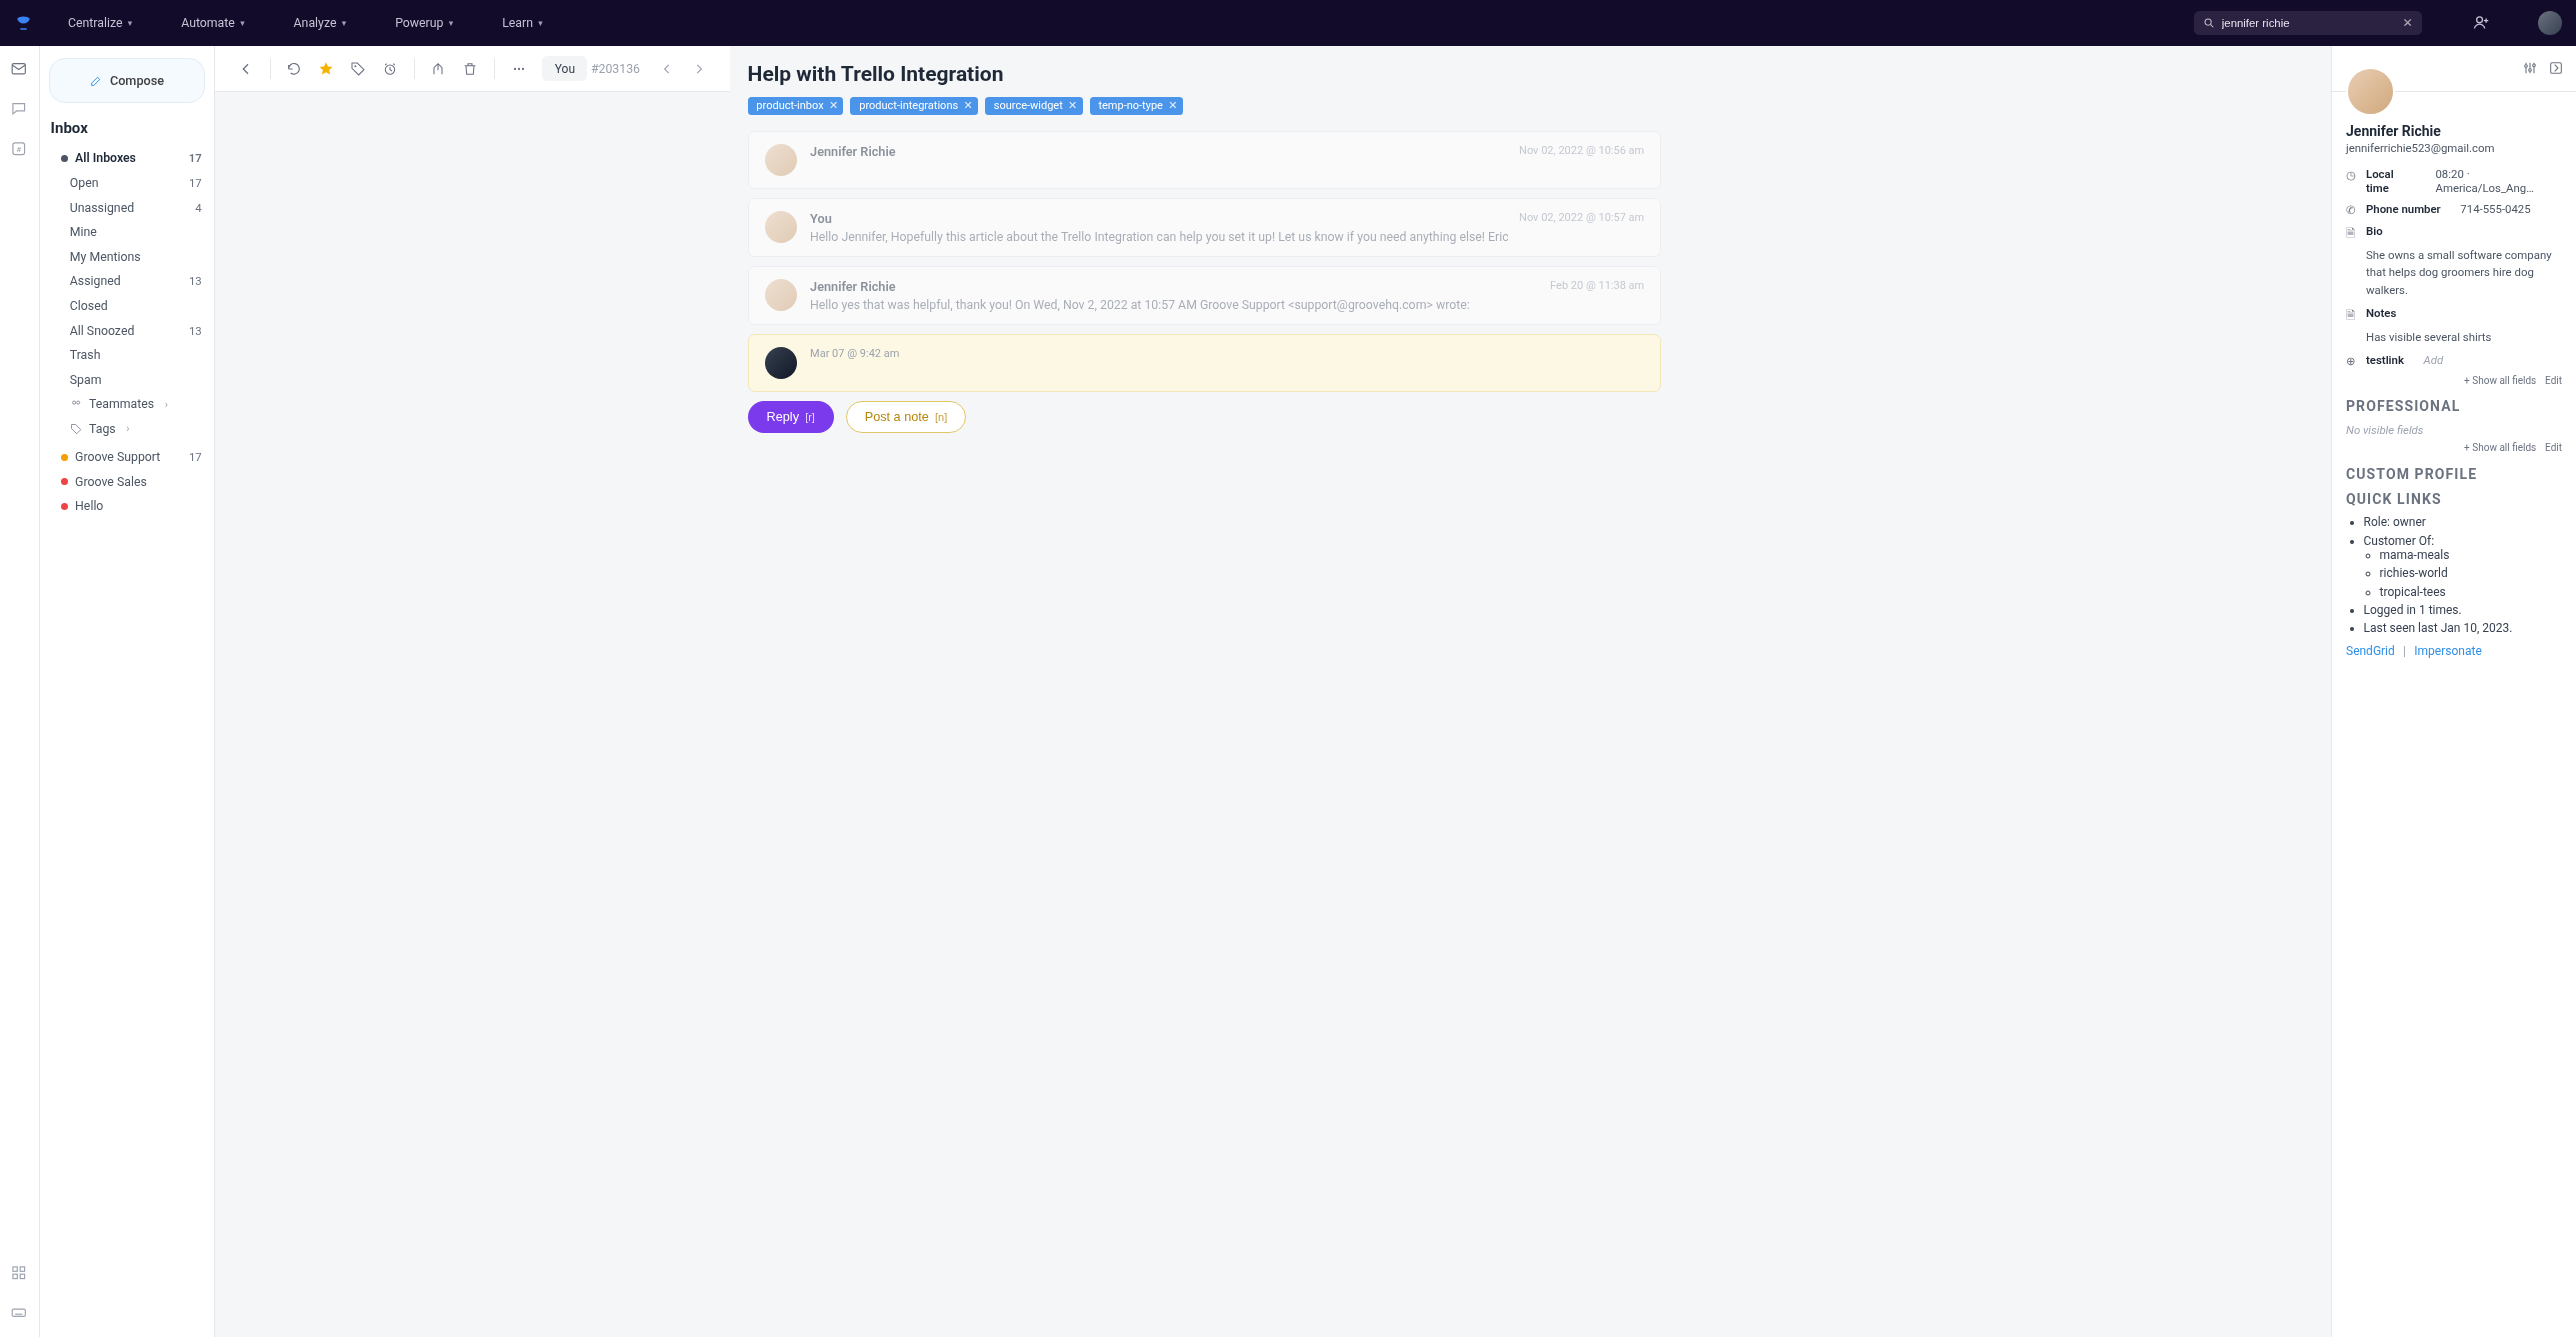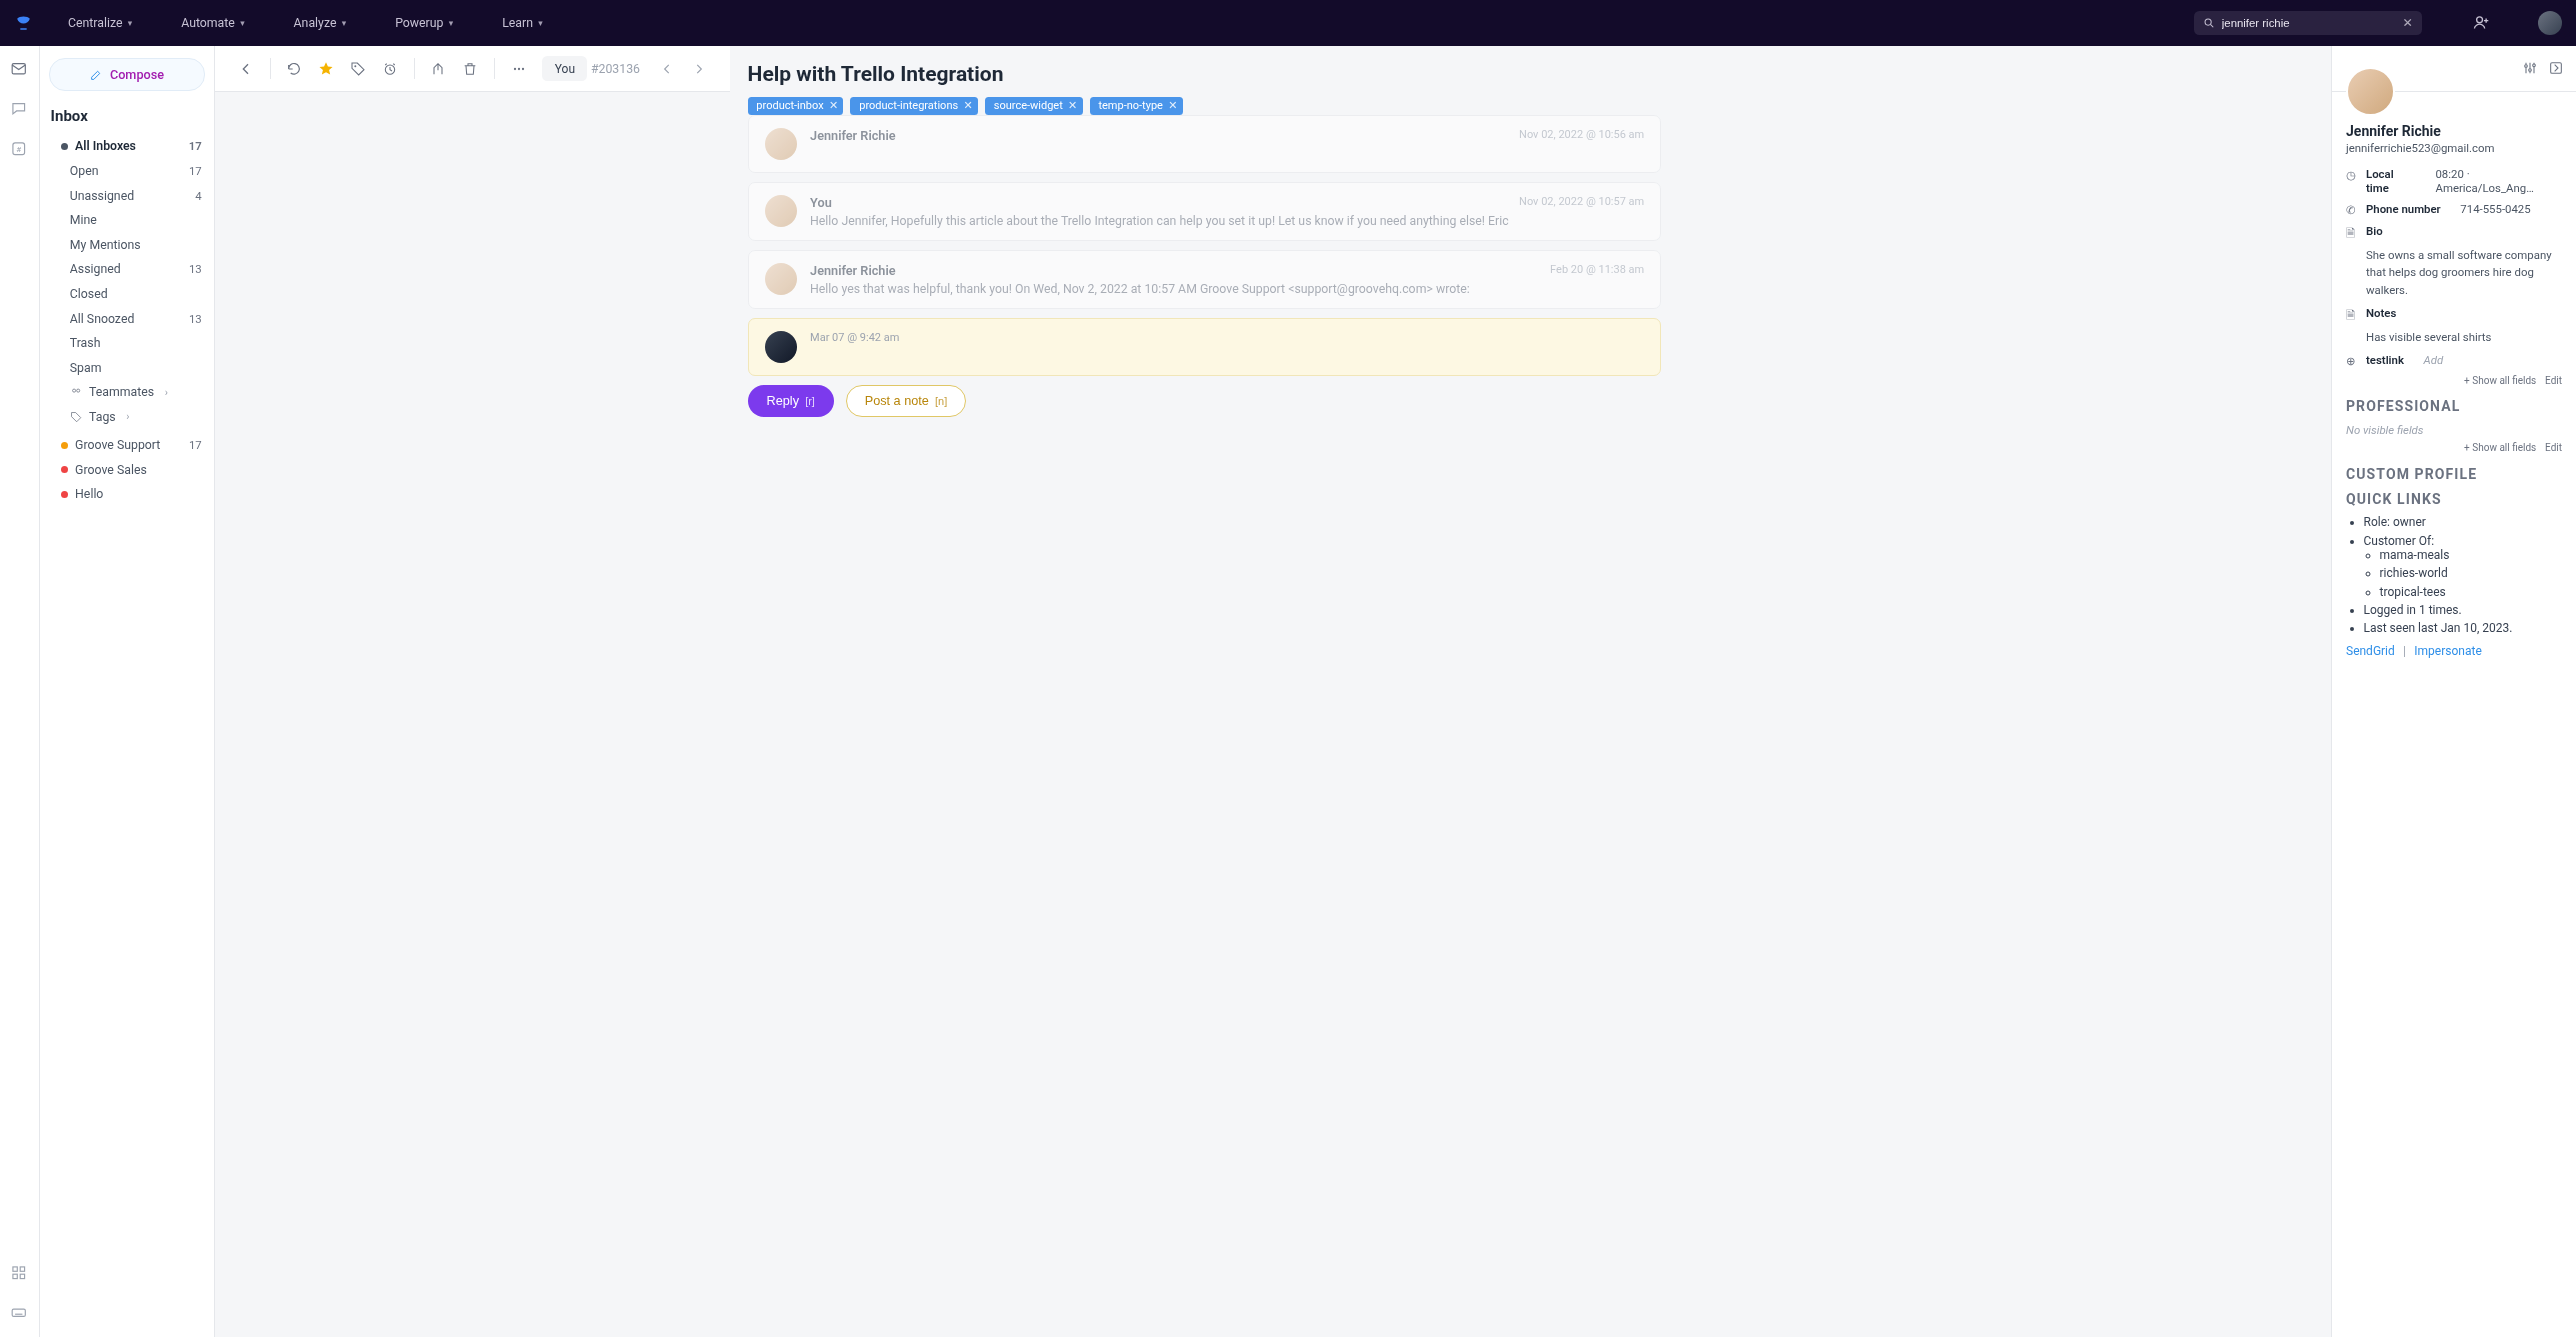--- a/index.html
+++ b/index.html
@@ -55,22 +55,22 @@
   .rail .rail-icon { width:19px; height:19px; color:var(--muted); cursor:pointer; }
   .rail .spacer { flex:1; }
 
   
   .sidebar {
     background:#ffffff; border-right:0.9px solid var(--border);
     padding:12.3px 8.8px; overflow-y:auto;
   }
   .compose-btn {
     display:flex; align-items:center; justify-content:center; gap:7px;
-    color:#a21caf; border:0.9px solid #e1ecf7; background:#f5faff;
-    border-radius:16px; padding:8px 14px; font-weight:500; cursor:pointer; font-size:12.7px;
+    color:#404040; border:0.9px solid #e1ecf7; background:#f5faff;
+    border-radius:16px; padding:14px 14px; font-weight:500; cursor:pointer; font-size:12.7px;
     margin-bottom:16px;
   }
   .sb-heading { font-size:15px; font-weight:700; color:#1f2937; margin:5.3px 1.8px 8.8px; }
   .sb-item {
     display:flex; align-items:center; justify-content:space-between;
     padding:5.3px 3.5px 5.3px 12.3px; font-size:12.3px; color:#4b5563; cursor:pointer; border-radius:5.3px;
   }
   .sb-item.active { font-weight:600; color:#1f2937; }
   .sb-item .left { display:flex; align-items:center; gap:7px; }
   .sb-item .count { color:#6b7280; font-size:11.4px; }
@@ -90,21 +90,21 @@
   }
   .toolbar .tbtn { width:30px; height:30px; display:flex; align-items:center; justify-content:center; color:var(--muted); cursor:pointer; border-radius:5.3px; }
   .toolbar .tbtn.star { color:#f5b301; }
   .toolbar .sep { width:0.9px; height:21px; background:var(--border); margin:0 7px; }
   .toolbar .pill { background:#f3f4f6; color:#374151; border-radius:5.3px; padding:5.3px 12.3px; font-size:12px; margin-left:7px; }
   .toolbar .spacer { flex:1; }
   .toolbar .ticket { color:#9ca3af; font-size:12.3px; margin-right:10.5px; }
 
   .content { padding:16px 17.5px; overflow-y:auto; }
   .subject { font-size:21px; font-weight:700; color:#1f2937; margin-bottom:10.5px; }
-  .tagrow { display:flex; gap:7px; flex-wrap:wrap;align-items:center; }
+  .tagrow { display:flex; gap:7px; margin-bottom:16px; flex-wrap:wrap;align-items:center; }
   .tag {
     background:#4a95ea; color:#ffffff; border-radius:3.5px; font-size:11px;
     padding:2.6px 5.3px 2.6px 8.8px; display:flex; align-items:center; gap:5.3px;
   }
   .tag .x { cursor:pointer; opacity:.85; }
 
   .msg {
     background:#ffffff; border:0.9px solid var(--border); border-radius:7px;
     padding:12.3px 16px; margin-bottom:8.8px;
     display:grid; grid-template-columns:35px 1fr auto; gap:10.5px; align-items:start;

